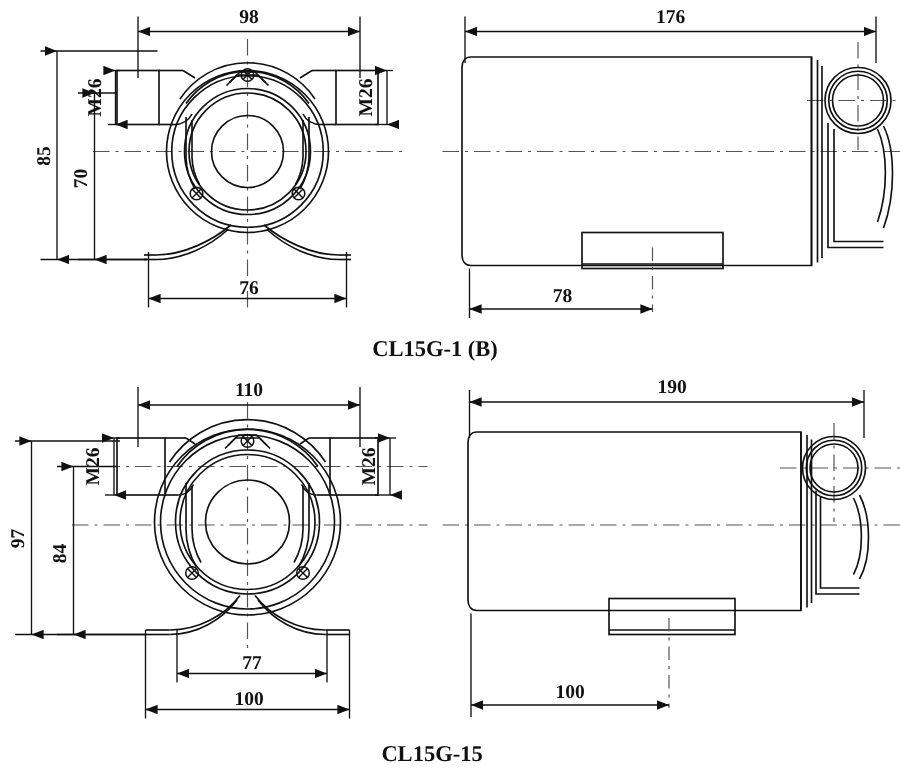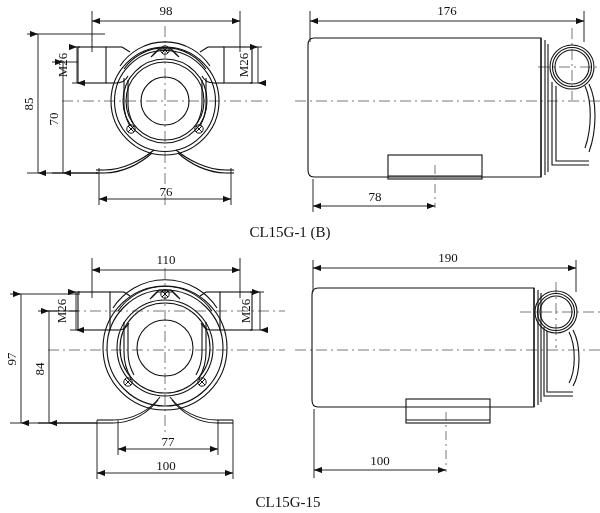--- a/index.html
+++ b/index.html
@@ -1,21 +1,21 @@
 <!DOCTYPE html>
 <html><head>
 <meta charset="utf-8">
 <style>
   html,body{margin:0;padding:0;background:#ffffff;}
   body{
     width:600px;height:513px;position:relative;overflow:hidden;
     font-family:"Liberation Serif","DejaVu Serif",serif;
     color:#111111;
   }
-  #sheet{position:absolute;left:0;top:0;width:600px;height:404px;}
+  #sheet{position:absolute;left:0;top:0;width:600px;height:404px;font-weight:bold;}
   svg{display:block;}
   text{font-family:"Liberation Serif","DejaVu Serif",serif;fill:#111;}
   .dimtxt{font-size:13px;}
   .modeltxt{font-size:15px;}
 </style>
 </head>
 <body>
 
 <div id="sheet">
 <svg width="600" height="513" viewBox="0 0 600 513" xmlns="http://www.w3.org/2000/svg">

